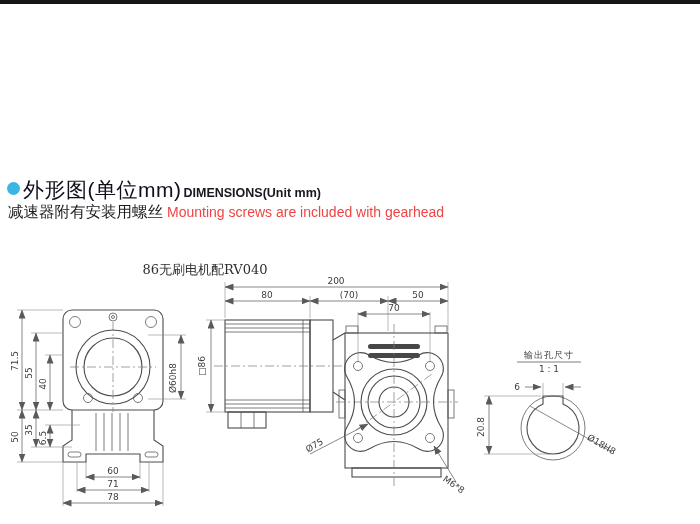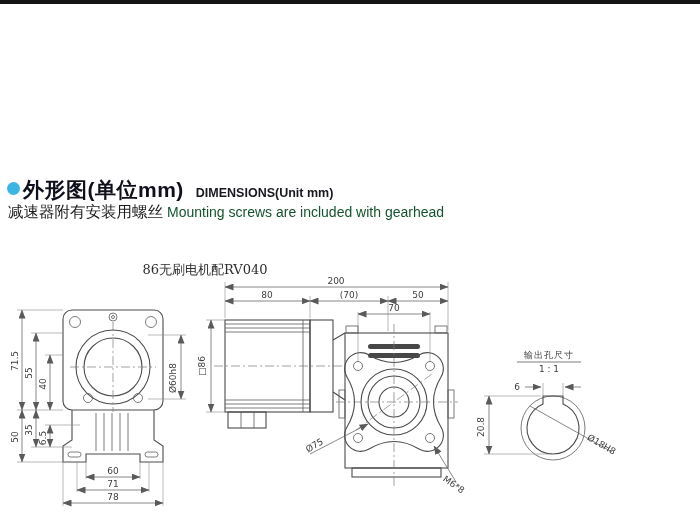--- a/index.html
+++ b/index.html
@@ -15,25 +15,25 @@
   }
   table.spec td{
     border:1.4px solid #3a3a3a;height:35px;padding:0;
     text-align:center;vertical-align:middle;
     font-size:16.5px;color:#161616;
   }
   td.rowlabel{width:177px;text-align:left;padding-left:8px;font-size:15.5px;}
   .sec-head{position:absolute;left:7px;top:176px;white-space:nowrap;}
   .bullet{display:inline-block;width:13px;height:13px;border-radius:50%;
     background:#3ab5e4;vertical-align:2px;margin-right:3px;}
-  .h-zh{font-size:21px;font-weight:bold;color:#10101c;letter-spacing:.5px;}
-  .h-en{font-size:12.5px;font-weight:bold;color:#18181f;margin-left:12px;}
+  .h-zh{font-size:21px;font-weight:normal;color:#10101c;letter-spacing:.5px;}
+  .h-en{font-size:12.5px;font-weight:bold;color:#18181f;margin-left:2px;}
   .sec-note{position:absolute;left:8px;top:202px;white-space:nowrap;
     font-size:15.5px;color:#1d1d1d;}
-  .n-en{font-size:14px;color:#14532d;margin-left:4px;}
+  .n-en{font-size:14px;color:#ef4444;margin-left:4px;}
   svg.draw{position:absolute;left:0;top:240px;}
   .out{stroke:#4c4c4c;stroke-width:1.1;fill:none;}
   .thin{stroke:#5a5a5a;stroke-width:.8;fill:none;}
   .ext{stroke:#8a8a8a;stroke-width:.6;fill:none;}
   .dim{stroke:#6a6a6a;stroke-width:.8;fill:none;}
   .cl{stroke:#7a7a7a;stroke-width:.7;fill:none;stroke-dasharray:9 3 2 3;}
   .dk{fill:#474747;stroke:none;}
   text.d{font-size:9px;fill:#3c3c3c;font-family:"DejaVu Sans",sans-serif;text-anchor:middle;}
   text.t{font-size:13px;fill:#2e2e2e;font-family:"DejaVu Serif",serif;text-anchor:middle;}
   text.cap{font-size:9px;fill:#3c3c3c;font-family:"DejaVu Sans",sans-serif;text-anchor:middle;letter-spacing:1px;}

